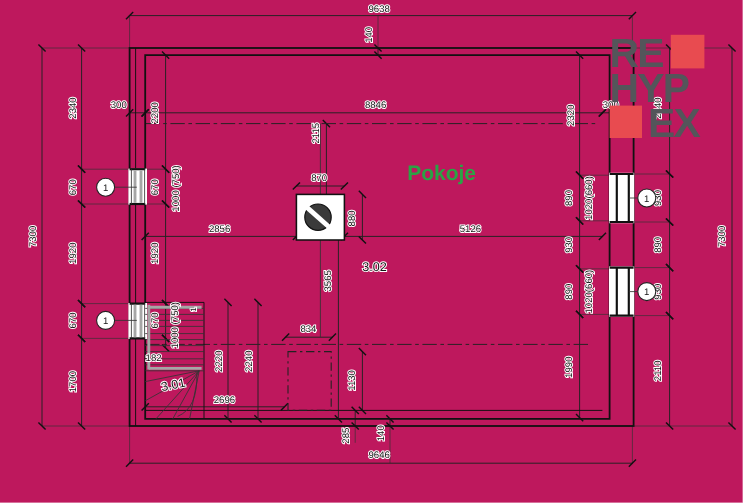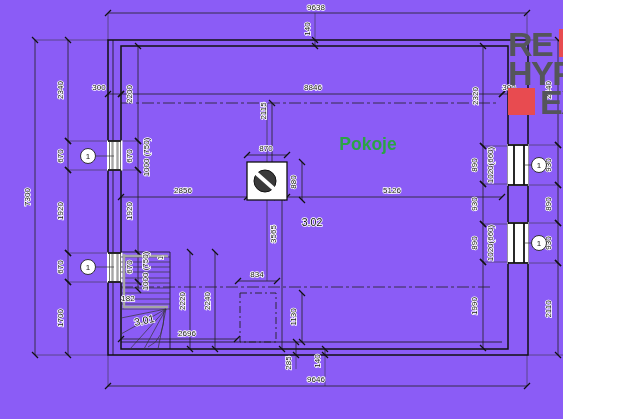--- a/index.html
+++ b/index.html
@@ -1,16 +1,16 @@
 <!DOCTYPE html>
 <html><head>
 <meta charset="utf-8">
 <style>
   html,body{margin:0;padding:0;background:#ffffff;}
-  #stage{position:relative;width:563px;height:419px;background:#8b5cf6;overflow:hidden;
+  #stage{position:relative;width:619px;height:419px;background:#be185d;overflow:hidden;
          font-family:"Liberation Sans",sans-serif;text-decoration:underline;}
   svg{position:absolute;left:0;top:0;}
   svg text{font-family:"Liberation Sans",sans-serif;fill:#141414;
            paint-order:stroke;stroke:#ffffff;stroke-width:1.6px;}
   .d  {font-size:8px;text-anchor:middle;}
   .rm {font-size:10.5px;text-anchor:middle;}
   .pk {font-size:17.5px;font-weight:bold;fill:#2ba345;text-anchor:middle;stroke-width:0;}
   .mk {font-size:8px;text-anchor:middle;}
   .tr {font-size:6.5px;text-anchor:middle;}
   .lg {font-size:34px;font-weight:bold;fill:#54555a;letter-spacing:-1.5px;stroke-width:0;}

